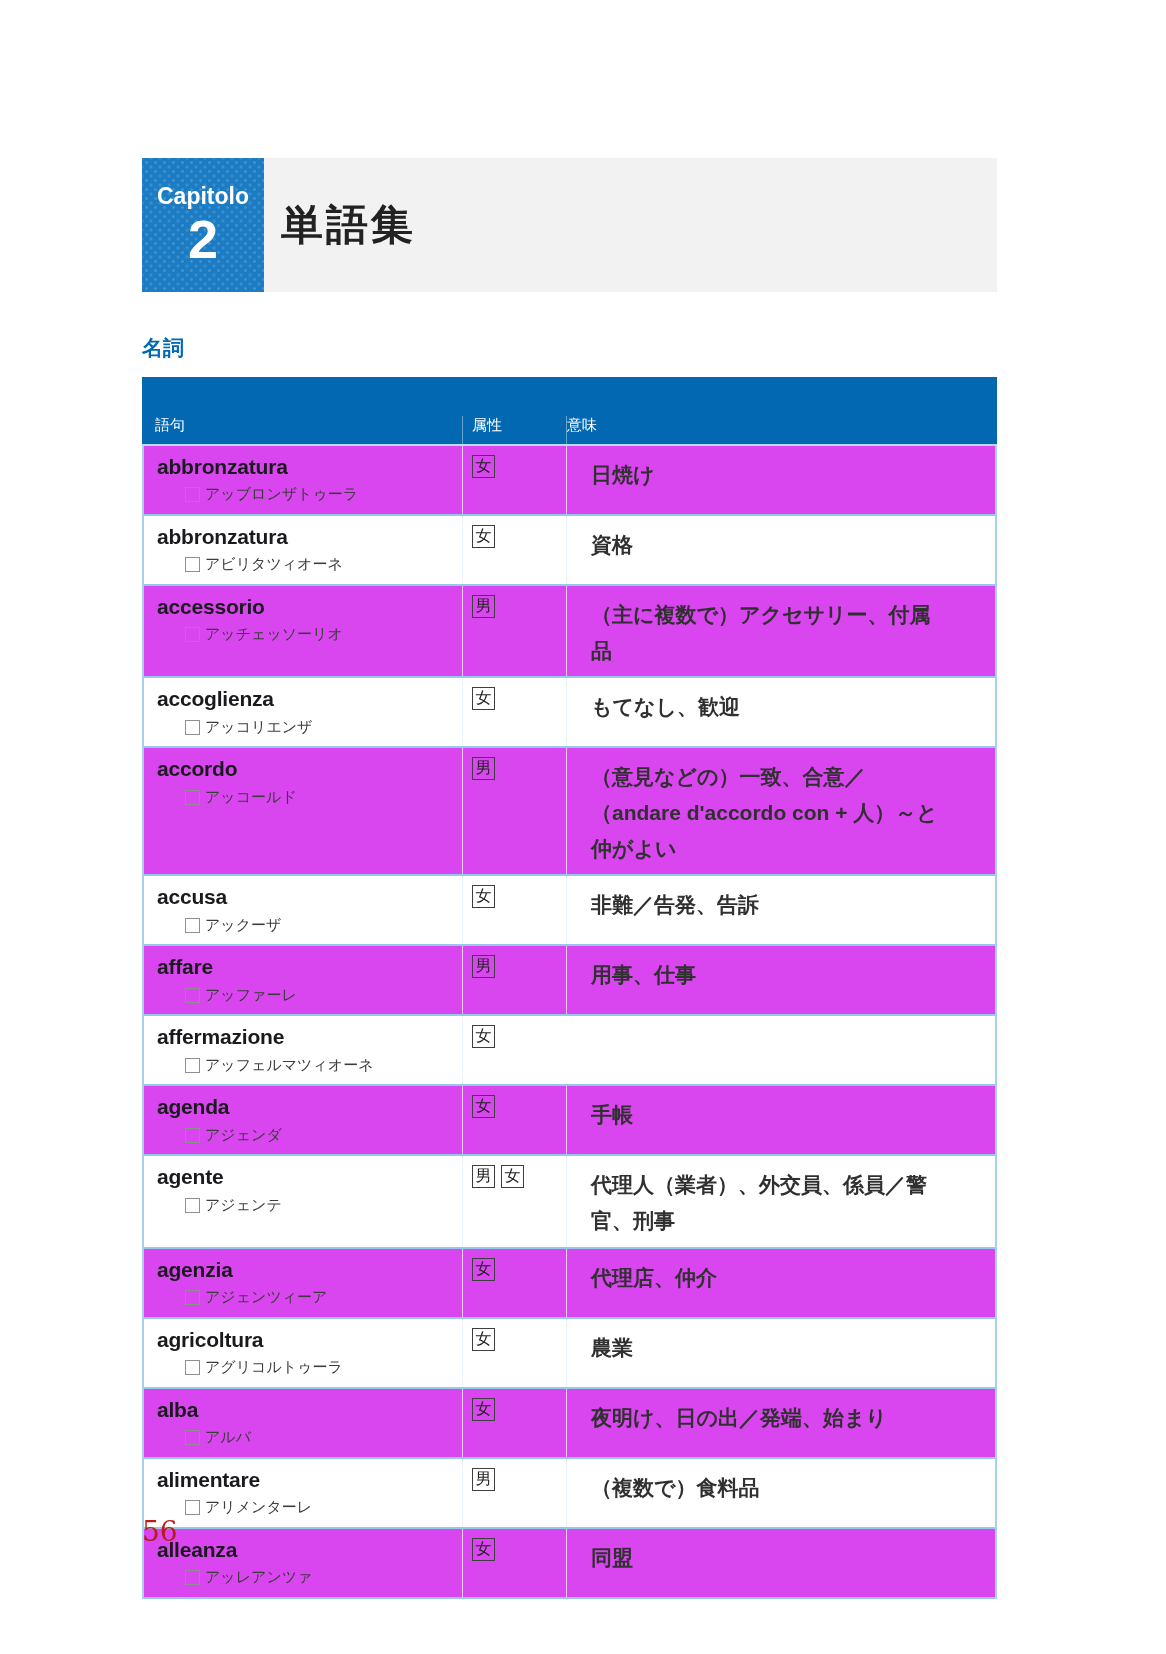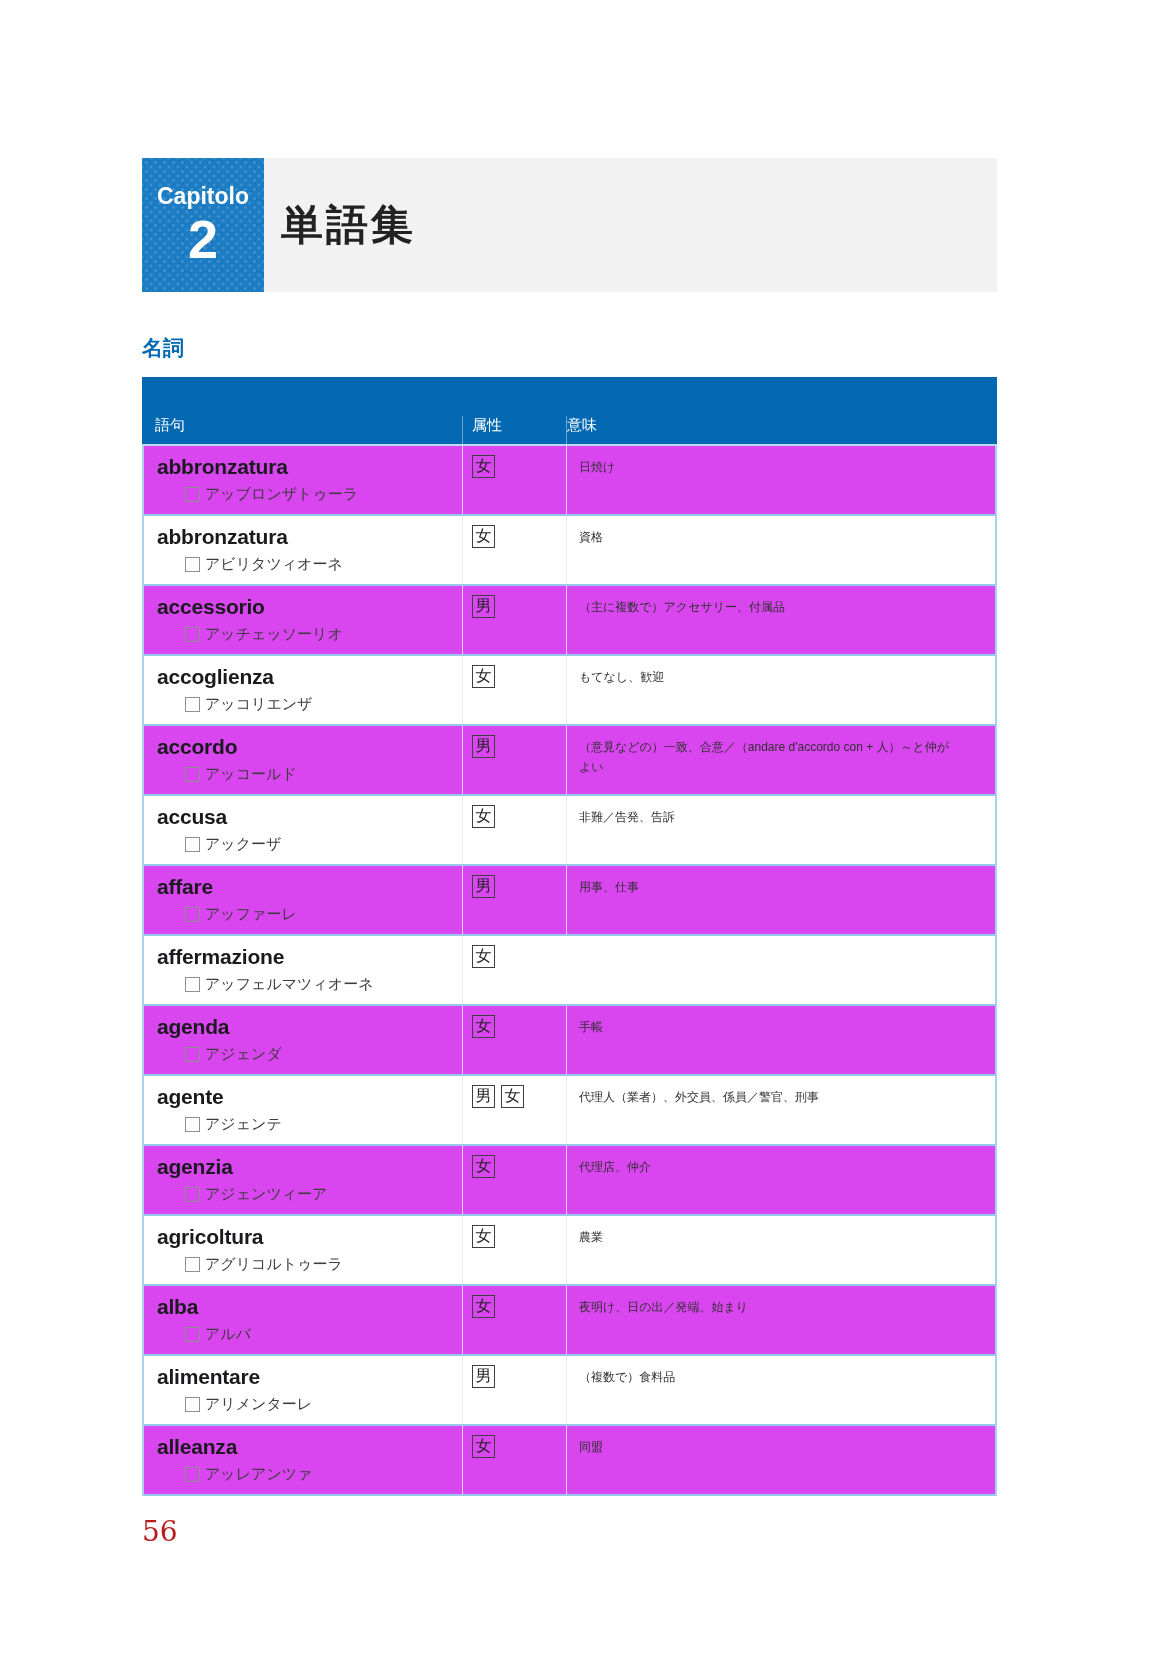--- a/index.html
+++ b/index.html
@@ -91,23 +91,23 @@
     border-left:1px solid rgba(255,255,255,.75);
     display:flex; align-items:flex-start; gap:6px;
   }
   .gender-box {
     width:23px; height:23px; box-sizing:border-box;
     border:1.5px solid #3f3f3f;
     font-size:16px; line-height:20px; text-align:center;
     color:#222222;
   }
   .cell-meaning {
-    padding:11px 44px 8px 12px;
+    padding:11px 44px 8px 24px;
     border-left:1px solid rgba(255,255,255,.75);
-    font-size:12px; line-height:1.7; color:#303030;
+    font-size:21px; line-height:1.7; color:#303030;font-weight:bold;
   }
   .t-row:not(.blue) .cell-attr,
   .t-row:not(.blue) .cell-meaning { border-left-color:#e8f1f8; }
   .page-number {
     position:absolute; left:142px; top:1515px;
     font-family:"DejaVu Serif", serif;
     font-size:28px; color:#b91c1c;
   }
 </style>
 </head>

